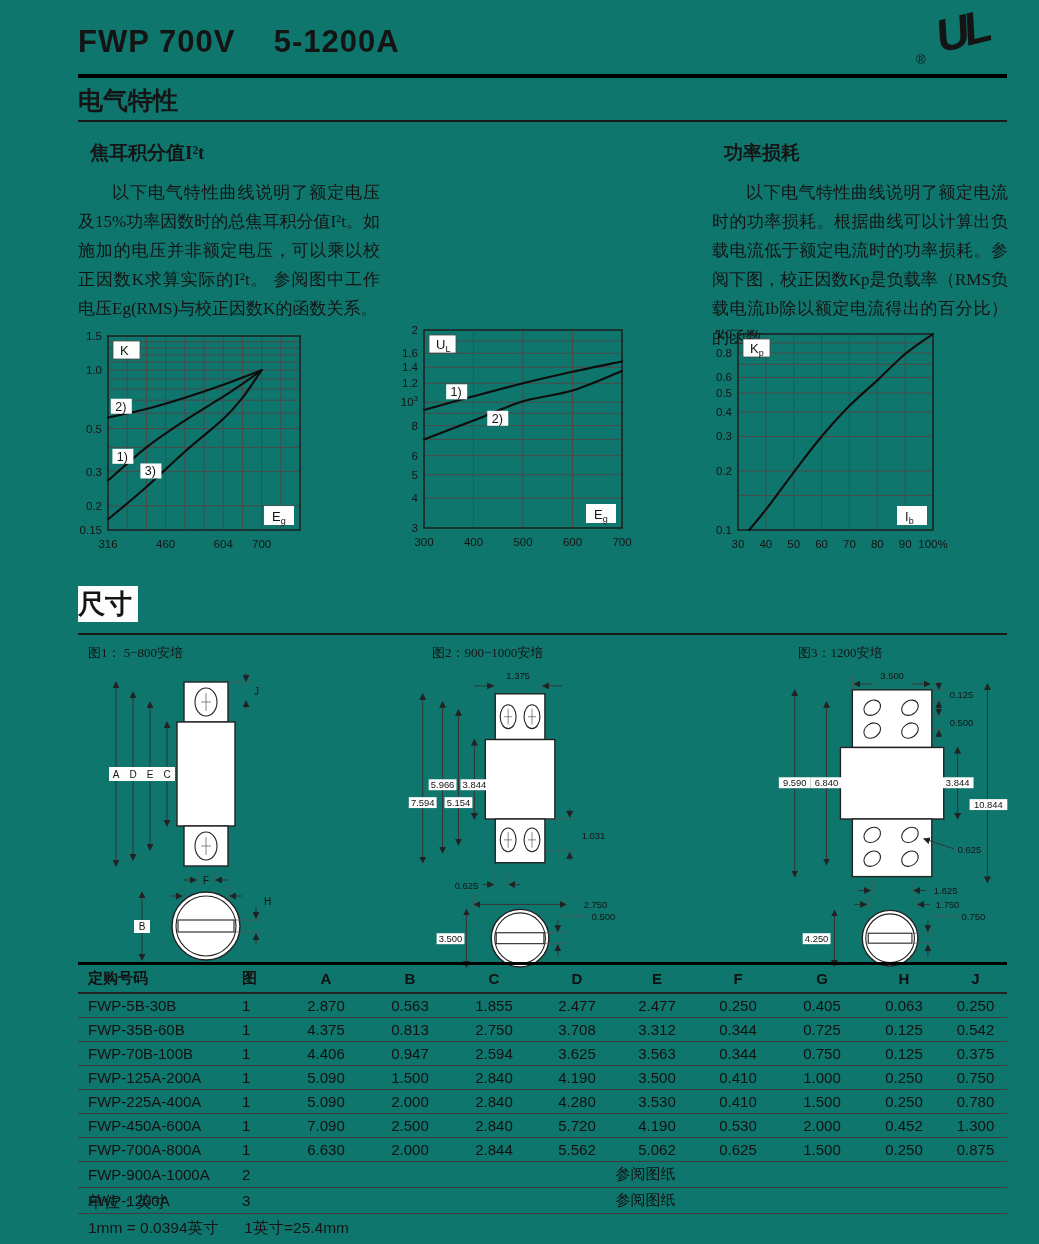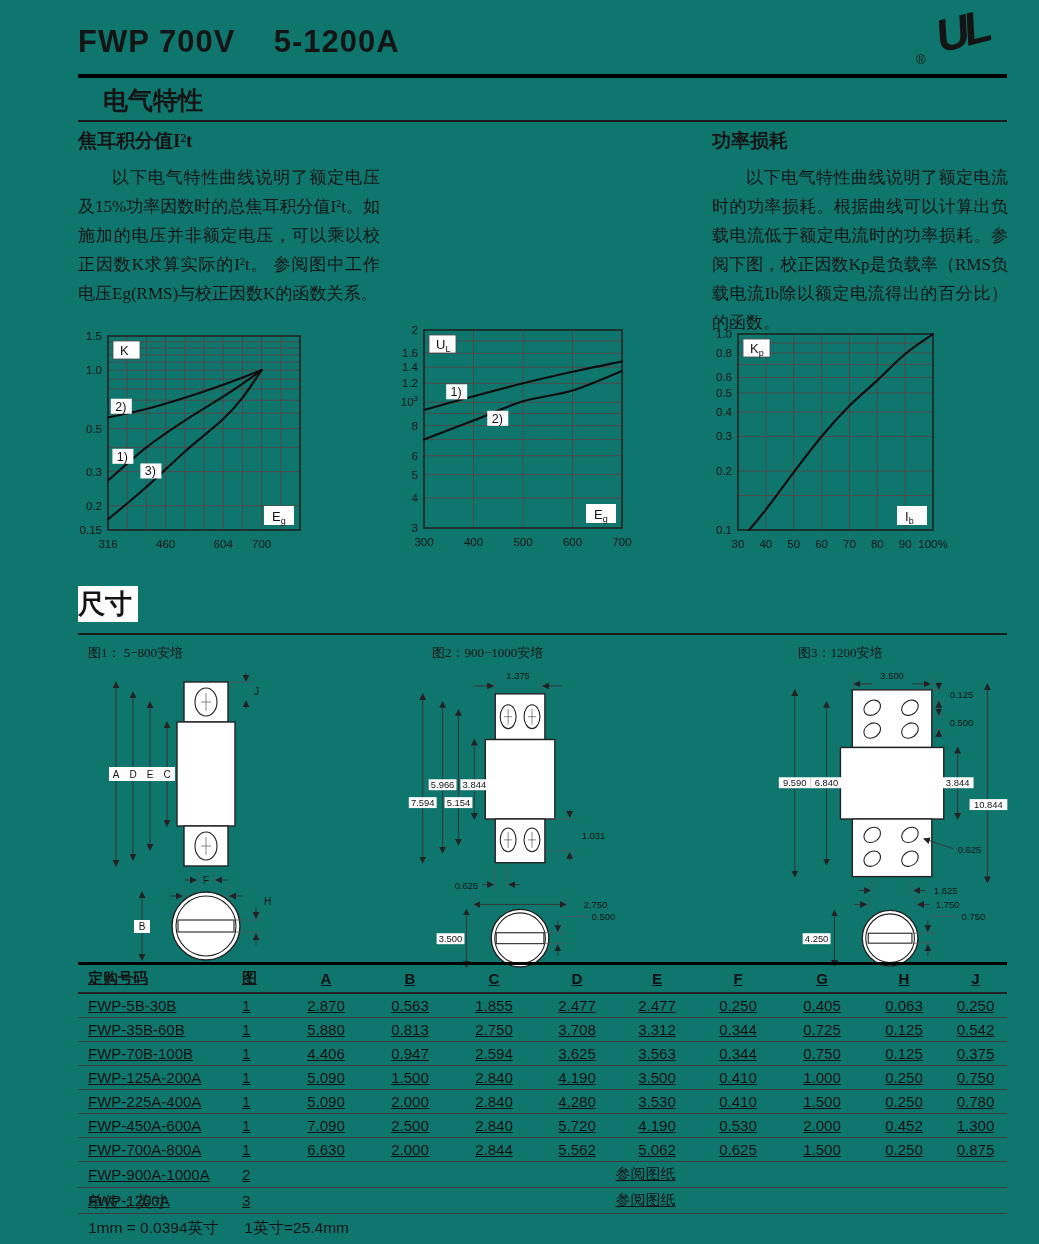--- a/index.html
+++ b/index.html
@@ -2,44 +2,44 @@
 <html><head>
 <meta charset="utf-8">
 <style>
   html,body{margin:0;padding:0;background:#e8e8e8;}
   .page{position:relative;width:1039px;height:1244px;background:#0f766e;overflow:hidden;
         font-family:"Liberation Sans","DejaVu Sans",sans-serif;color:#141414;}
   .cn{font-family:"Liberation Serif","DejaVu Serif",serif;}
   .abs{position:absolute;}
   .title{left:78px;top:24px;font-size:31px;font-weight:bold;letter-spacing:1px;white-space:pre;}
   .rule-thick{left:78px;top:74px;width:929px;height:4px;background:#000;}
-  .sec-h1{left:78px;top:84px;font-size:25px;font-weight:bold;margin-left:25px;}
+  .sec-h1{left:78px;top:84px;font-size:25px;font-weight:bold;}
   .rule-1{left:78px;top:120px;width:929px;height:2px;background:#1a1a1a;}
   .col{top:128px;text-align:left;}
-  .col h3{margin:0;font-size:19px;font-weight:bold;}
+  .col h3{margin:12px;font-size:19px;font-weight:bold;}
   .col p{margin:9px 0 0 0;font-size:17px;line-height:29px;text-align:justify;text-indent:2em;}
   #col1{left:78px;width:302px;} #col2{left:390px;width:304px;} #col3{left:712px;width:296px;}
   .chart{position:absolute;}
   #chart1{left:62px;top:326px;} #chart2{left:380px;top:318px;} #chart3{left:698px;top:322px;}
   svg text{font-family:"Liberation Sans","DejaVu Sans",sans-serif;fill:#141414;}
   .legend{position:absolute;font-size:17px;line-height:27px;white-space:pre;}
   #legend1{left:140px;top:556px;} #legend2{left:436px;top:556px;}
   .sec-h2{left:78px;top:586px;font-size:27px;font-weight:bold;background:#fdfdfd;padding-right:6px;}
   .rule-2{left:78px;top:633px;width:929px;height:2px;background:#1a1a1a;}
   .cap{top:644px;font-size:13px;}
   #cap1{left:88px;} #cap2{left:432px;} #cap3{left:798px;}
   .fig{position:absolute;}
   #fig1{left:86px;top:672px;} #fig2{left:400px;top:670px;} #fig3{left:772px;top:668px;}
   .shape{fill:#fff;stroke:#222;stroke-width:1.4;}
   .hole{fill:#fff;stroke:#222;stroke-width:1.1;}
   .dl{stroke:#333;stroke-width:1;fill:none;}
   .ext{stroke:#555;stroke-width:0.7;fill:none;}
   .wbox{fill:#fdfdfd;}
   .t10{font-size:10px;} .t9{font-size:9.5px;}
-  #tablewrap{left:78px;top:962px;text-decoration:underline;}
+  #tablewrap{left:78px;top:962px;}
   #dim-table{border-collapse:collapse;table-layout:fixed;width:929px;font-size:15px;color:#111;}
   #dim-table th{border-top:3px solid #000;border-bottom:2px solid #222;padding:4px 3px;text-align:center;font-size:15px;}
   #dim-table td{border-bottom:1.6px solid #3d3d3d;padding:3px 3px;text-align:center;}
   #dim-table th.lft,#dim-table td.lft{text-align:left;padding-left:10px;}
   #dim-table th.fg,#dim-table td.fg{text-align:left;padding-left:14px;}
   .foot1{left:88px;top:1192px;font-size:16px;}
   .foot2{left:88px;top:1218px;font-size:15.5px;white-space:pre;}
   .ul-logo{left:912px;top:4px;}
 </style>
 </head>
@@ -419,21 +419,21 @@
             <td>2.477</td>
             <td>2.477</td>
             <td>0.250</td>
             <td>0.405</td>
             <td>0.063</td>
             <td>0.250</td>
           </tr>
           <tr>
             <td class="lft">FWP-35B-60B</td>
             <td class="fg">1</td>
-            <td>5.880</td>
+            <td>4.375</td>
             <td>0.813</td>
             <td>2.750</td>
             <td>3.708</td>
             <td>3.312</td>
             <td>0.344</td>
             <td>0.725</td>
             <td>0.125</td>
             <td>0.542</td>
           </tr>
           <tr>

